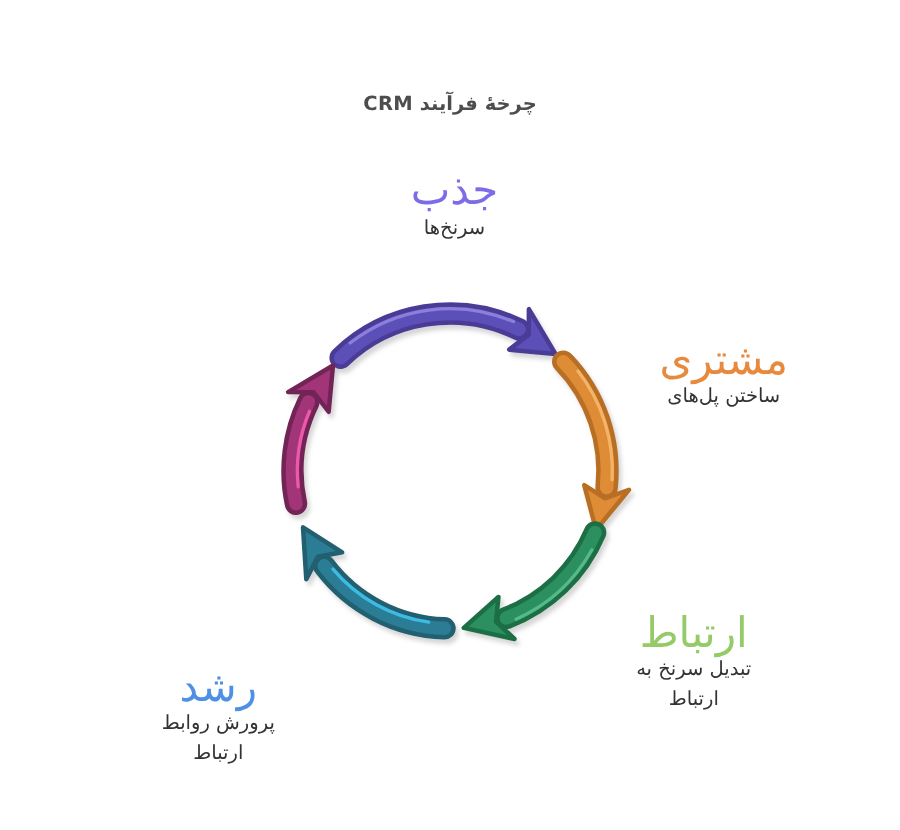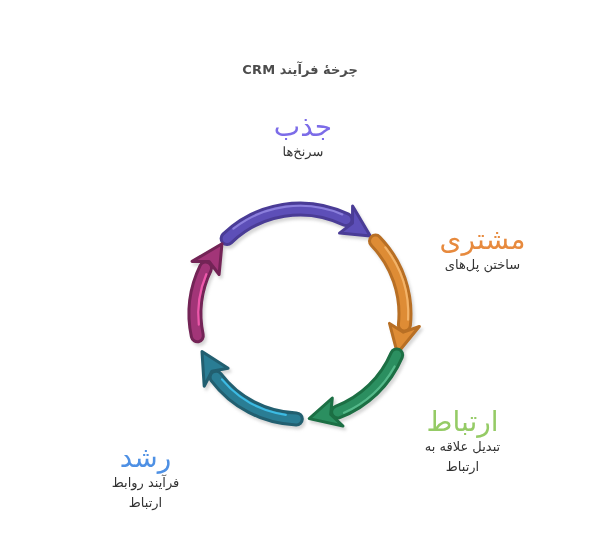--- a/index.html
+++ b/index.html
@@ -74,24 +74,24 @@
   <div class="stage-desc" style="color: rgb(51, 51, 51); font-family: Liberation Serif, serif;">سرنخ‌ها</div>
 </div>
 
 <div class="stage-label pos-engage">
   <div class="stage-heading" style="color: rgb(231, 138, 62);">مشتری</div>
   <div class="stage-desc" style="color: rgb(51, 51, 51);">ساختن پل‌های</div>
 </div>
 
 <div class="stage-label pos-convert">
   <div class="stage-heading" style="color: rgb(149, 203, 102);">ارتباط</div>
-  <div class="stage-desc" style="color: rgb(51, 51, 51);">تبدیل علاقه به</div>
+  <div class="stage-desc" style="color: rgb(51, 51, 51);">تبدیل سرنخ به</div>
   <div class="stage-desc" style="color: rgb(51, 51, 51);">ارتباط</div>
 </div>
 
 <div class="stage-label pos-grow">
   <div class="stage-heading" style="color: rgb(78, 144, 228);">رشد</div>
-  <div class="stage-desc" style="color: rgb(51, 51, 51);">فرآیند روابط</div>
+  <div class="stage-desc" style="color: rgb(51, 51, 51);">پرورش روابط</div>
   <div class="stage-desc" style="color: rgb(51, 51, 51);">ارتباط</div>
 </div>
 
 <div class="stage-label pos-support">
 </div>
 
 </body></html>

